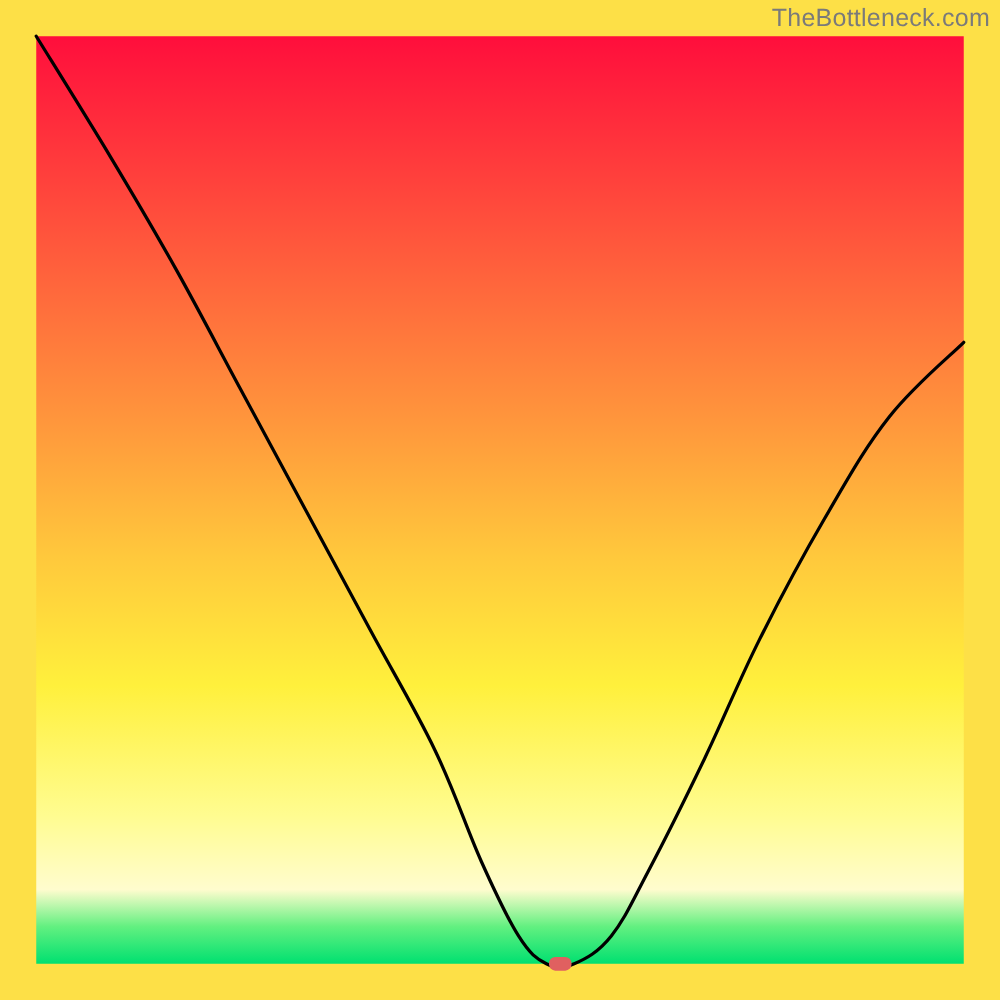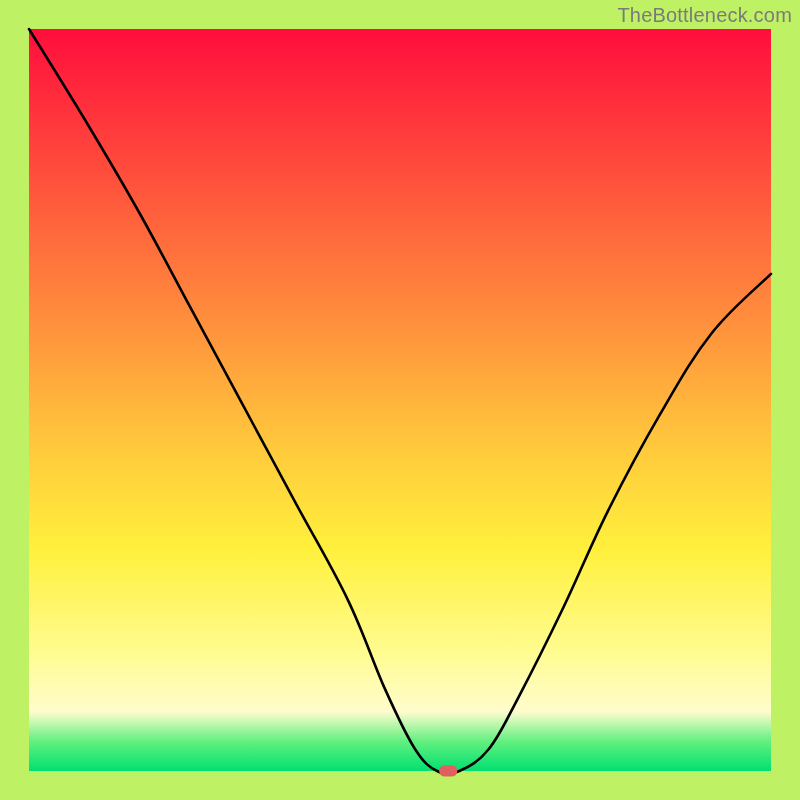--- a/index.html
+++ b/index.html
@@ -8,21 +8,21 @@
     width: 800px;
     height: 800px;
     overflow: hidden;
     background: #000;
     font-family: Arial, Helvetica, sans-serif;
   }
   .frame {
     position: relative;
     width: 800px;
     height: 800px;
-    background: #bef264;
+    background: #fde047;
   }
   .plot-area {
     position: absolute;
     left: 29px;
     top: 29px;
     width: 742px;
     height: 742px;
     background: linear-gradient(
       to bottom,
       #ff0e3c 0%,

